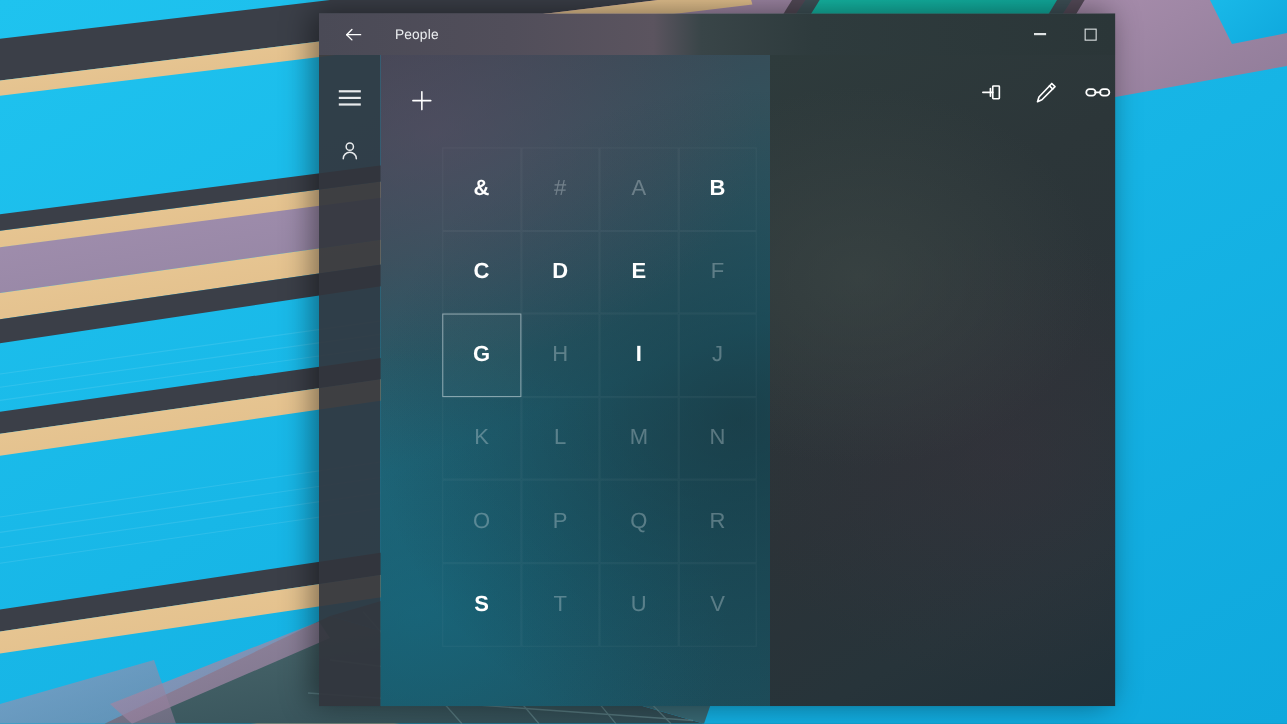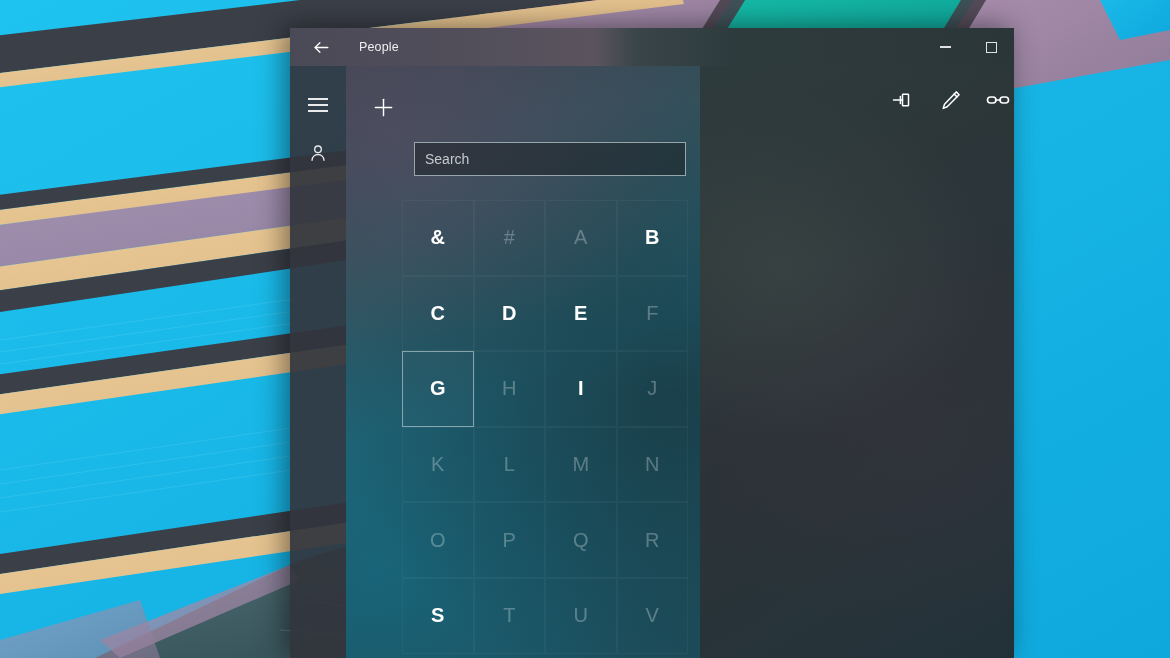--- a/index.html
+++ b/index.html
@@ -21,21 +21,21 @@
     height: 658px;
     overflow: hidden;
     background: #12b7e8;
   }
   #desktop svg { display: block; width: 1170px; height: 658px; }
 
   
   #app-window {
     position: absolute;
     left: 290px;
-    top: 28px;
+    top: 12px;
     width: 724px;
     height: 630px;
     overflow: hidden;
     display: flex;
     flex-direction: column;
     box-shadow: -6px -2px 26px rgba(0,0,0,0.45);
   }
 
   
   #titlebar {
@@ -375,23 +375,20 @@
 
       <div id="contacts-header">
         <div id="add-contact-button">
           <svg viewBox="0 0 24 24" fill="none" stroke="currentColor" stroke-width="1.5" stroke-linecap="round">
             <line x1="12" y1="3.5" x2="12" y2="20.5"></line>
             <line x1="3.5" y1="12" x2="20.5" y2="12"></line>
           </svg>
         </div>
       </div>
 
-      <div id="search-row">
-        <input id="search-input" type="text" placeholder="Search" style="">
-      </div>
 
       <div id="alpha-grid">
           <div class="alpha-cell active">&amp;</div>
           <div class="alpha-cell inactive">#</div>
           <div class="alpha-cell inactive">A</div>
           <div class="alpha-cell active">B</div>
           <div class="alpha-cell active">C</div>
           <div class="alpha-cell active">D</div>
           <div class="alpha-cell active">E</div>
           <div class="alpha-cell inactive">F</div>

